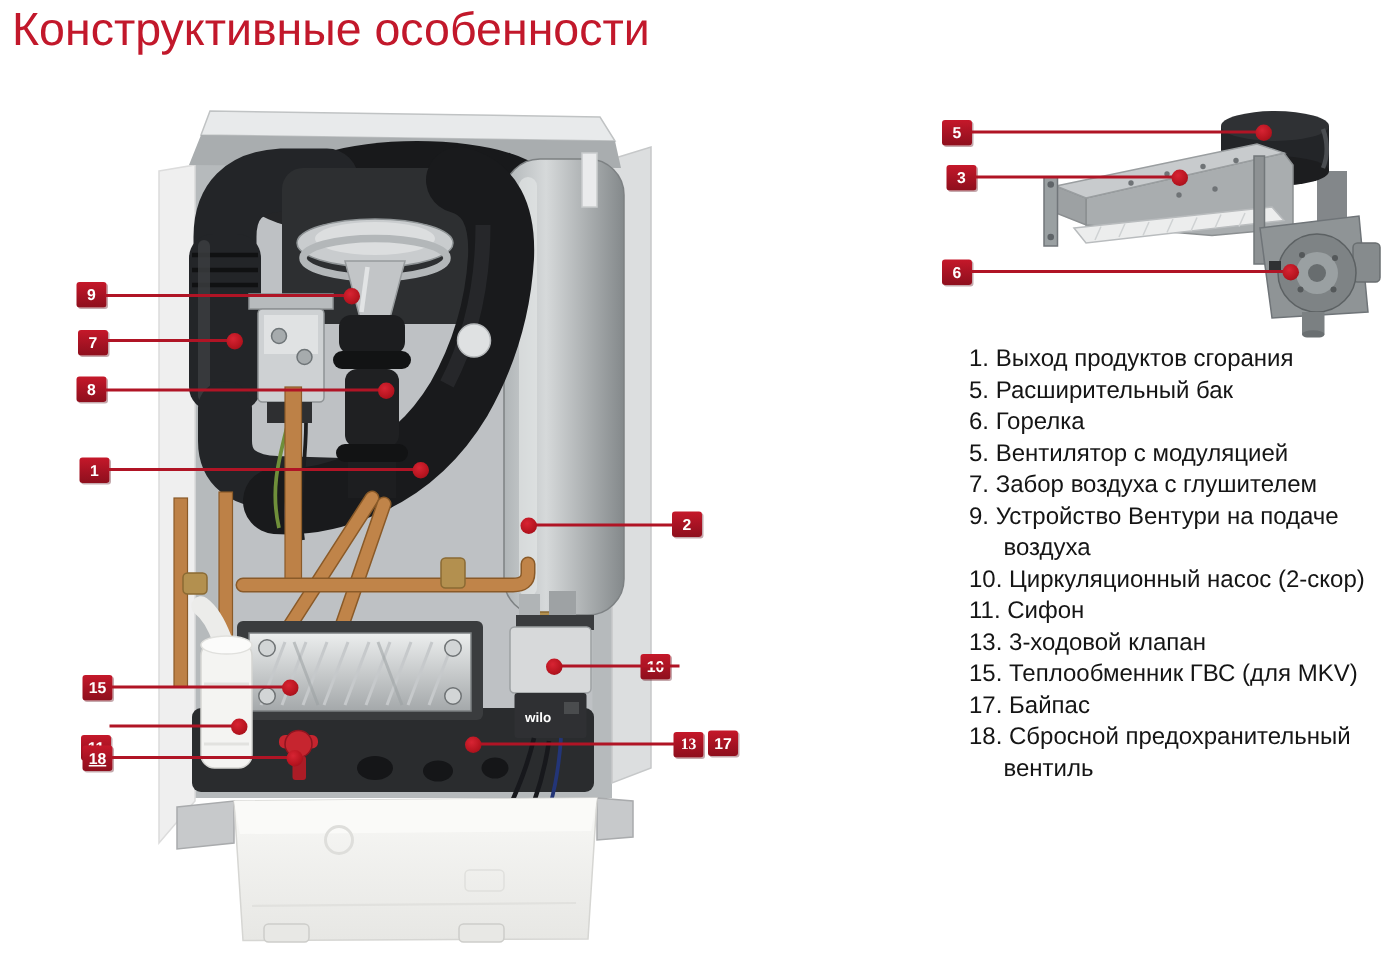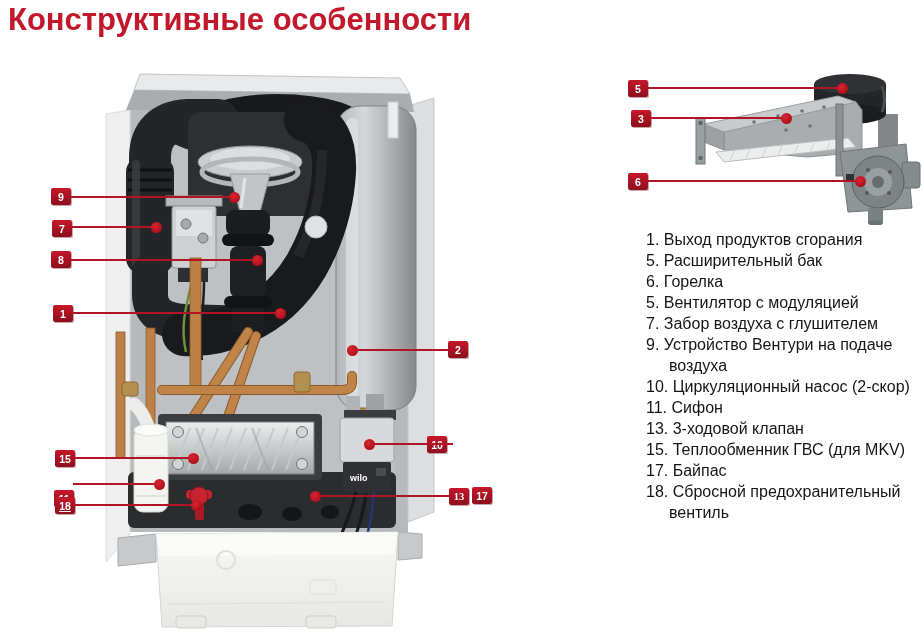--- a/index.html
+++ b/index.html
@@ -7,21 +7,21 @@
     --callout:#b01425;
   }
   html,body{margin:0;padding:0;}
   body{
     width:923px;height:636px;position:relative;overflow:hidden;
     background:#ffffff;
     font-family:"Liberation Sans", sans-serif;
   }
   .page-title{
     position:absolute;left:8px;top:2px;margin:0;
-    font-size:31px;font-weight:bold;line-height:36px;
+    font-size:31px;font-weight:normal;line-height:36px;
     color:var(--accent);letter-spacing:0;
   }
   .figure{position:absolute;}
   #fig-boiler{left:100px;top:60px;width:340px;height:570px;}
   #fig-burner{left:690px;top:60px;width:233px;height:165px;}
   #legend{
     position:absolute;left:630px;top:229px;width:293px;
     font-size:16px;line-height:21px;color:#151515;margin-left:16px;
   }
   .legend-item{padding-left:23px;text-indent:-23px;}

